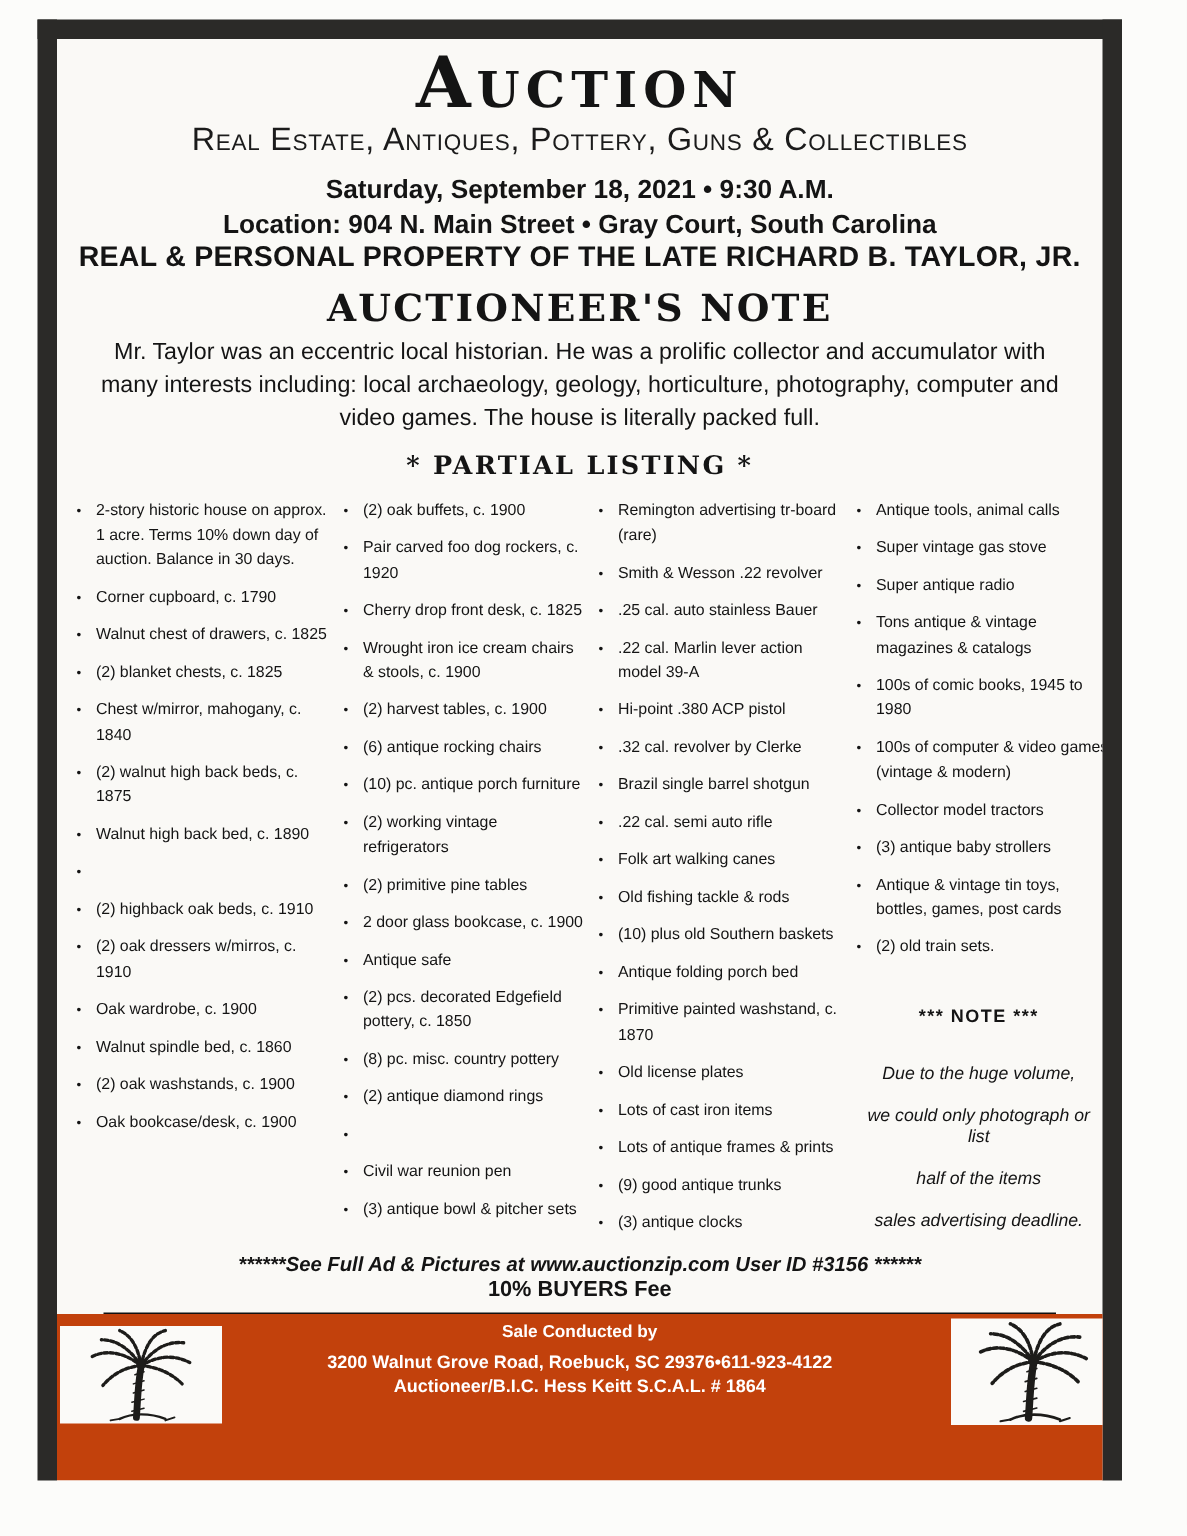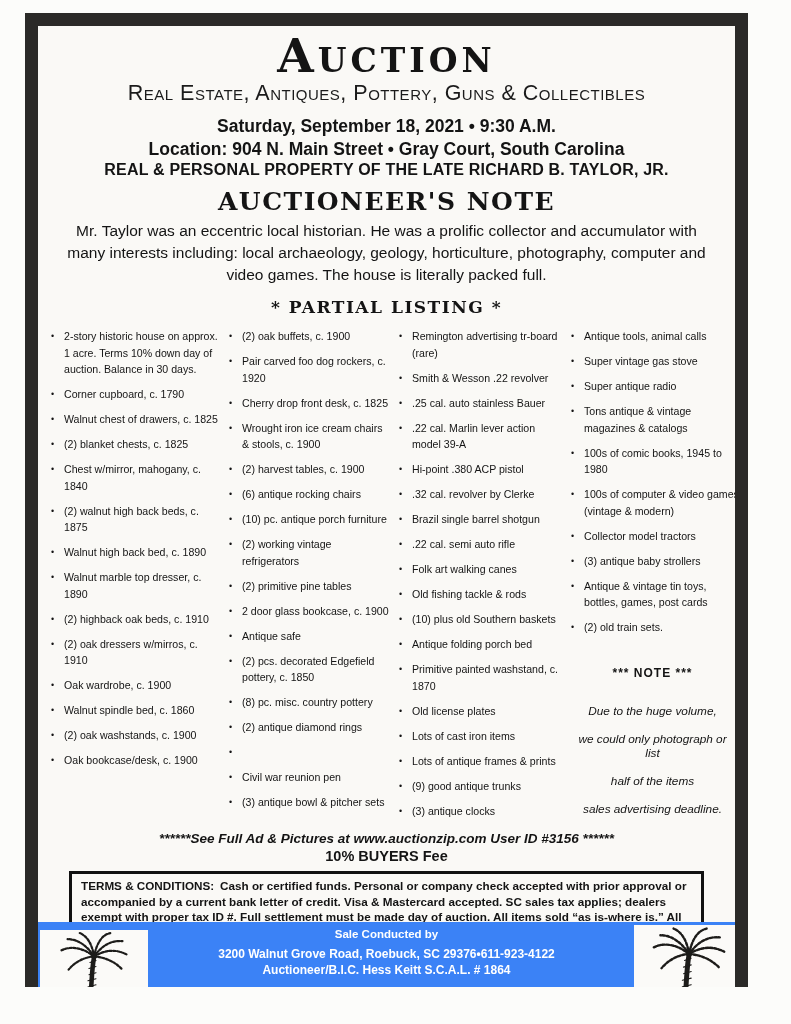--- a/index.html
+++ b/index.html
@@ -18,21 +18,21 @@
   .title{
     font-family:"DejaVu Serif", serif;font-weight:bold;font-variant:small-caps;
     font-size:47px;letter-spacing:4px;text-align:center;margin-top:5px;line-height:1.05;
   }
   .subtitle{
     font-variant:small-caps;font-size:21.5px;letter-spacing:0.5px;
     text-align:center;margin-top:1px;color:#1b1b1b;
   }
   .dateline,.locline{font-weight:bold;font-size:17.5px;text-align:center;line-height:1.28;}
   .dateline{margin-top:9px;}
-  .propline{font-weight:bold;font-size:16px;text-align:center;margin-top:1px;letter-spacing:0.2px;}
+  .propline{font-weight:bold;font-size:19px;text-align:center;margin-top:1px;letter-spacing:0.2px;}
   
   .note-head{
     font-family:"DejaVu Serif", serif;font-weight:bold;font-size:25px;
     letter-spacing:1.5px;text-align:center;margin-top:8px;
   }
   .note-body{
     font-size:15.5px;line-height:1.42;text-align:center;
     max-width:648px;margin:4px auto 0 auto;
   }
   
@@ -59,22 +59,22 @@
   .auczip{text-align:center;font-weight:bold;font-style:italic;font-size:13.5px;margin-top:0;}
   .fee{text-align:center;font-weight:bold;font-size:14.5px;margin-top:2px;}
   
   .terms{
     margin:7px 31px 0 31px;border:3px solid #111;background:#faf9f6;
     padding:4px 9px 6px 9px;font-weight:bold;font-size:11.7px;line-height:1.36;
   }
   .terms-label{margin-right:6px;}
   
   .footer-band{
-    position:absolute;left:-13px;right:-13px;bottom:0;height:65px;
-    background:#3b82f6;color:#ffffff;
+    position:absolute;left:-13px;right:-13px;bottom:0;height:111px;
+    background:#c2410c;color:#ffffff;
   }
   .palm-box{position:absolute;background:#fbfaf8;}
   .palm-left{left:15px;top:8px;width:108px;height:65px;}
   .palm-right{right:4px;top:3px;width:110px;height:71px;}
   .palm-box svg{width:100%;height:100%;display:block;}
   .footer-text{text-align:center;padding-top:6px;line-height:1.15;}
   .conducted{font-size:11.5px;font-weight:bold;}
   .company{font-size:21px;font-weight:bold;}
   .address{font-size:12px;font-weight:bold;margin-top:7px;}
   .keitt{font-size:12px;font-weight:bold;margin-top:2px;}
@@ -120,21 +120,20 @@
         <div class="item">
           <span class="bullet">•</span>
           <span>(2) walnut high back beds, c. 1875</span>
         </div>
         <div class="item">
           <span class="bullet">•</span>
           <span>Walnut high back bed, c. 1890</span>
         </div>
         <div class="item">
           <span class="bullet">•</span>
-          <span>Walnut marble top dresser, c. 1890</span>
         </div>
         <div class="item">
           <span class="bullet">•</span>
           <span>(2) highback oak beds, c. 1910</span>
         </div>
         <div class="item">
           <span class="bullet">•</span>
           <span>(2) oak dressers w/mirros, c. 1910</span>
         </div>
         <div class="item">

